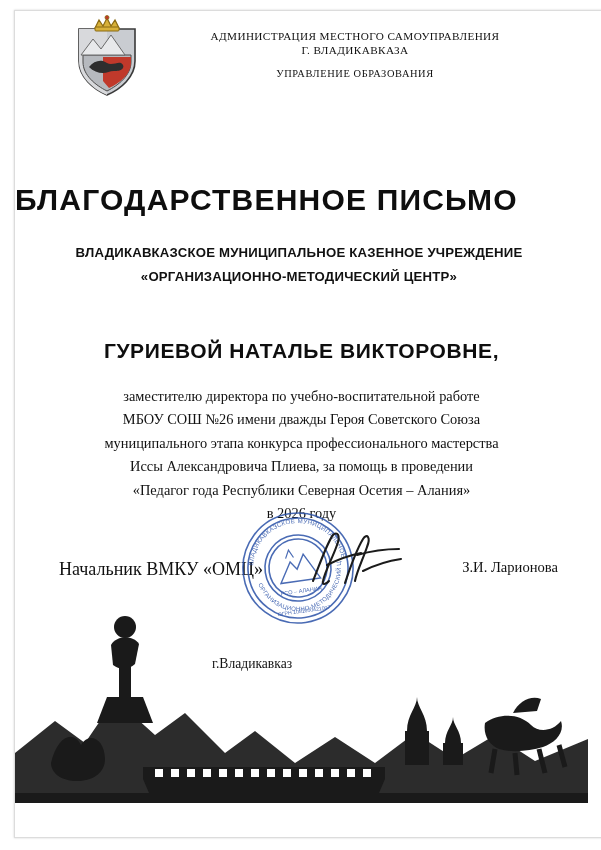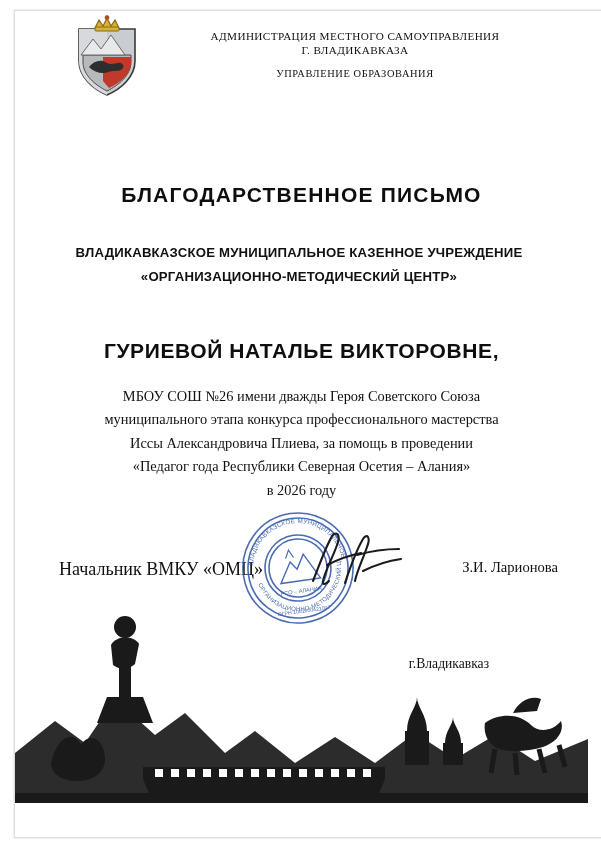--- a/index.html
+++ b/index.html
@@ -67,24 +67,23 @@
     letter-spacing: 0.6px;
     text-transform: uppercase;
   }
 
   
   .title {
     position: absolute;
     left: 0;
     top: 172px;
     width: 573px;
-    text-align: center;
     font-family: "Liberation Sans", sans-serif;
     font-weight: bold;
-    font-size: 21px;
+    font-size: 30px;
     letter-spacing: 1.2px;
     color: #0e0e0e;
   }
 
   
   .institution {
     position: absolute;
     left: 0;
     top: 230px;
     width: 568px;
@@ -167,21 +166,21 @@
     width: 110px;
     height: 72px;
     pointer-events: none;
   }
 
   .city {
     position: absolute;
     left: 0;
     top: 645px;
     width: 474px;
-    text-align: right;
+    text-align: center;
     font-size: 13.6px;
     color: #111;
   }
 
   
   .skyline {
     position: absolute;
     left: 0;
     bottom: 34px;
     width: 573px;
@@ -227,20 +226,21 @@
 
     <div class="institution">
       <div>ВЛАДИКАВКАЗСКОЕ МУНИЦИПАЛЬНОЕ КАЗЕННОЕ УЧРЕЖДЕНИЕ</div>
       <div>«ОРГАНИЗАЦИОННО-МЕТОДИЧЕСКИЙ ЦЕНТР»</div>
     </div>
 
 
     <div class="recipient">ГУРИЕВОЙ  НАТАЛЬЕ  ВИКТОРОВНЕ,</div>
 
     <div class="description">
+      <div>заместителю директора по учебно-воспитательной работе</div>
       <div>МБОУ СОШ №26 имени дважды Героя Советского Союза</div>
       <div>муниципального этапа конкурса профессионального мастерства</div>
       <div>Иссы Александровича Плиева, за помощь в проведении</div>
       <div>«Педагог года Республики Северная Осетия – Алания»</div>
       <div>в 2026 году</div>
     </div>
 
     <div class="sig-row">
       <div class="sig-left">Начальник ВМКУ  «ОМЦ»</div>
 

